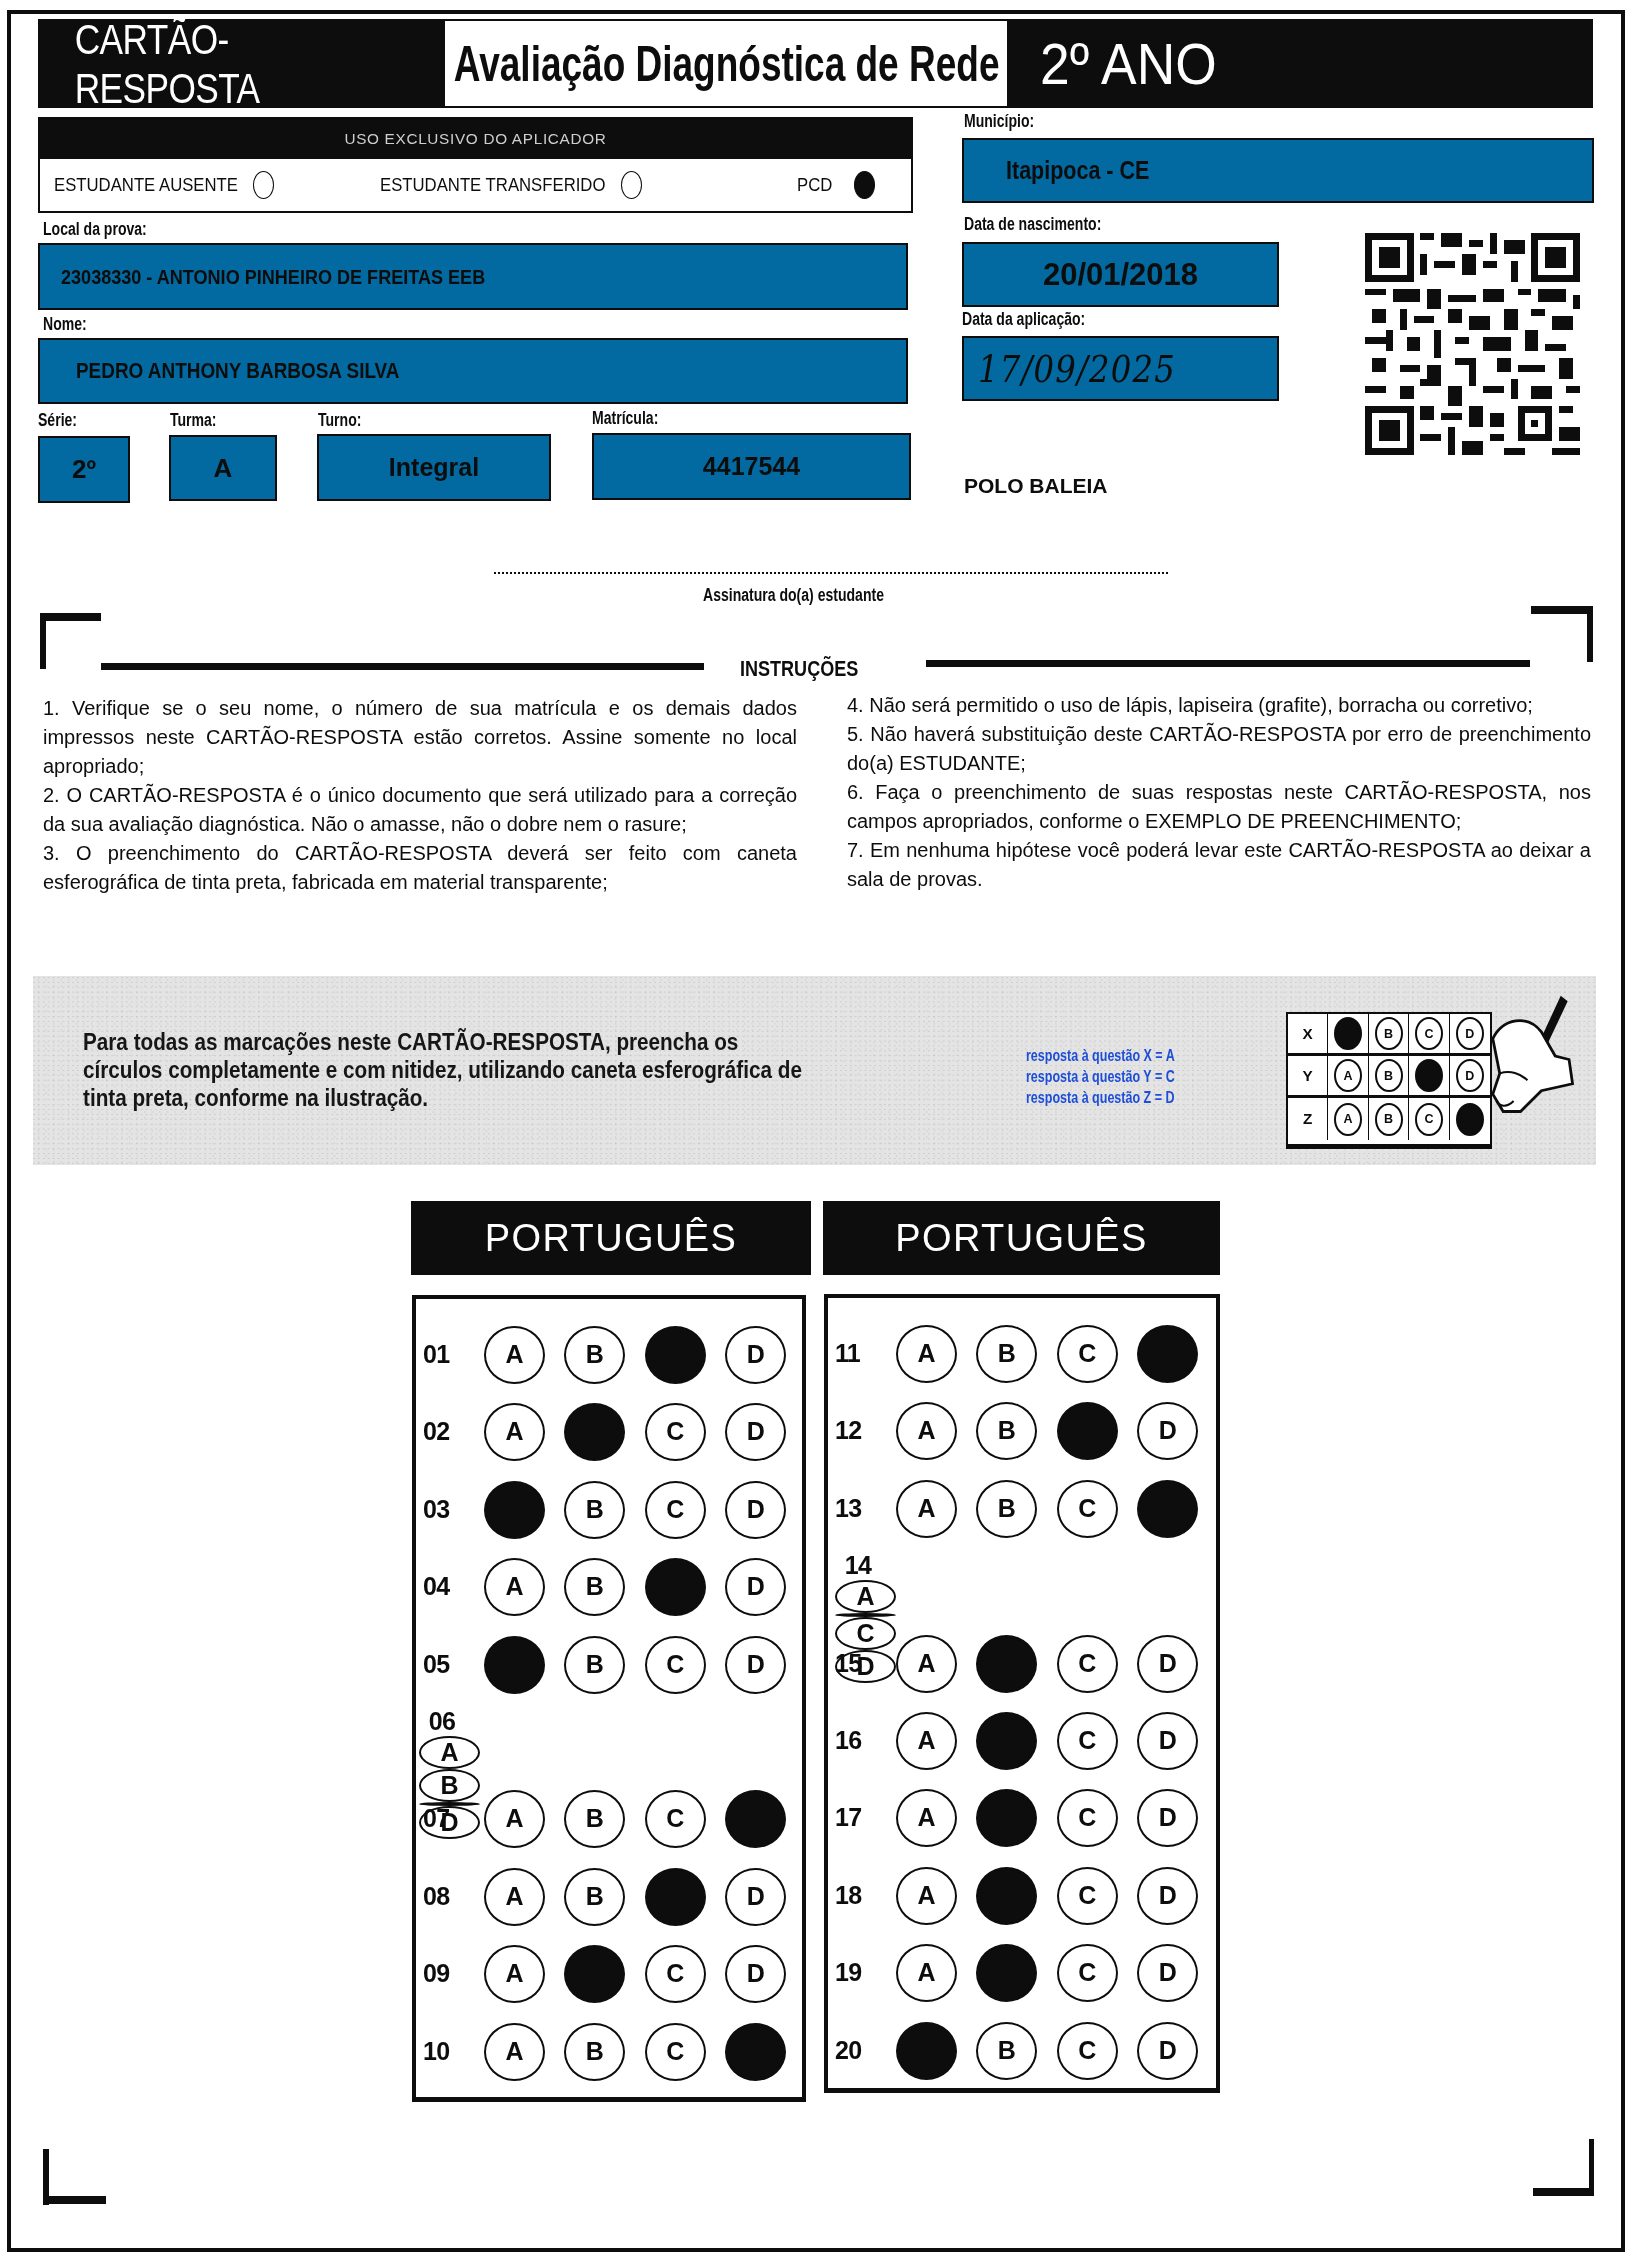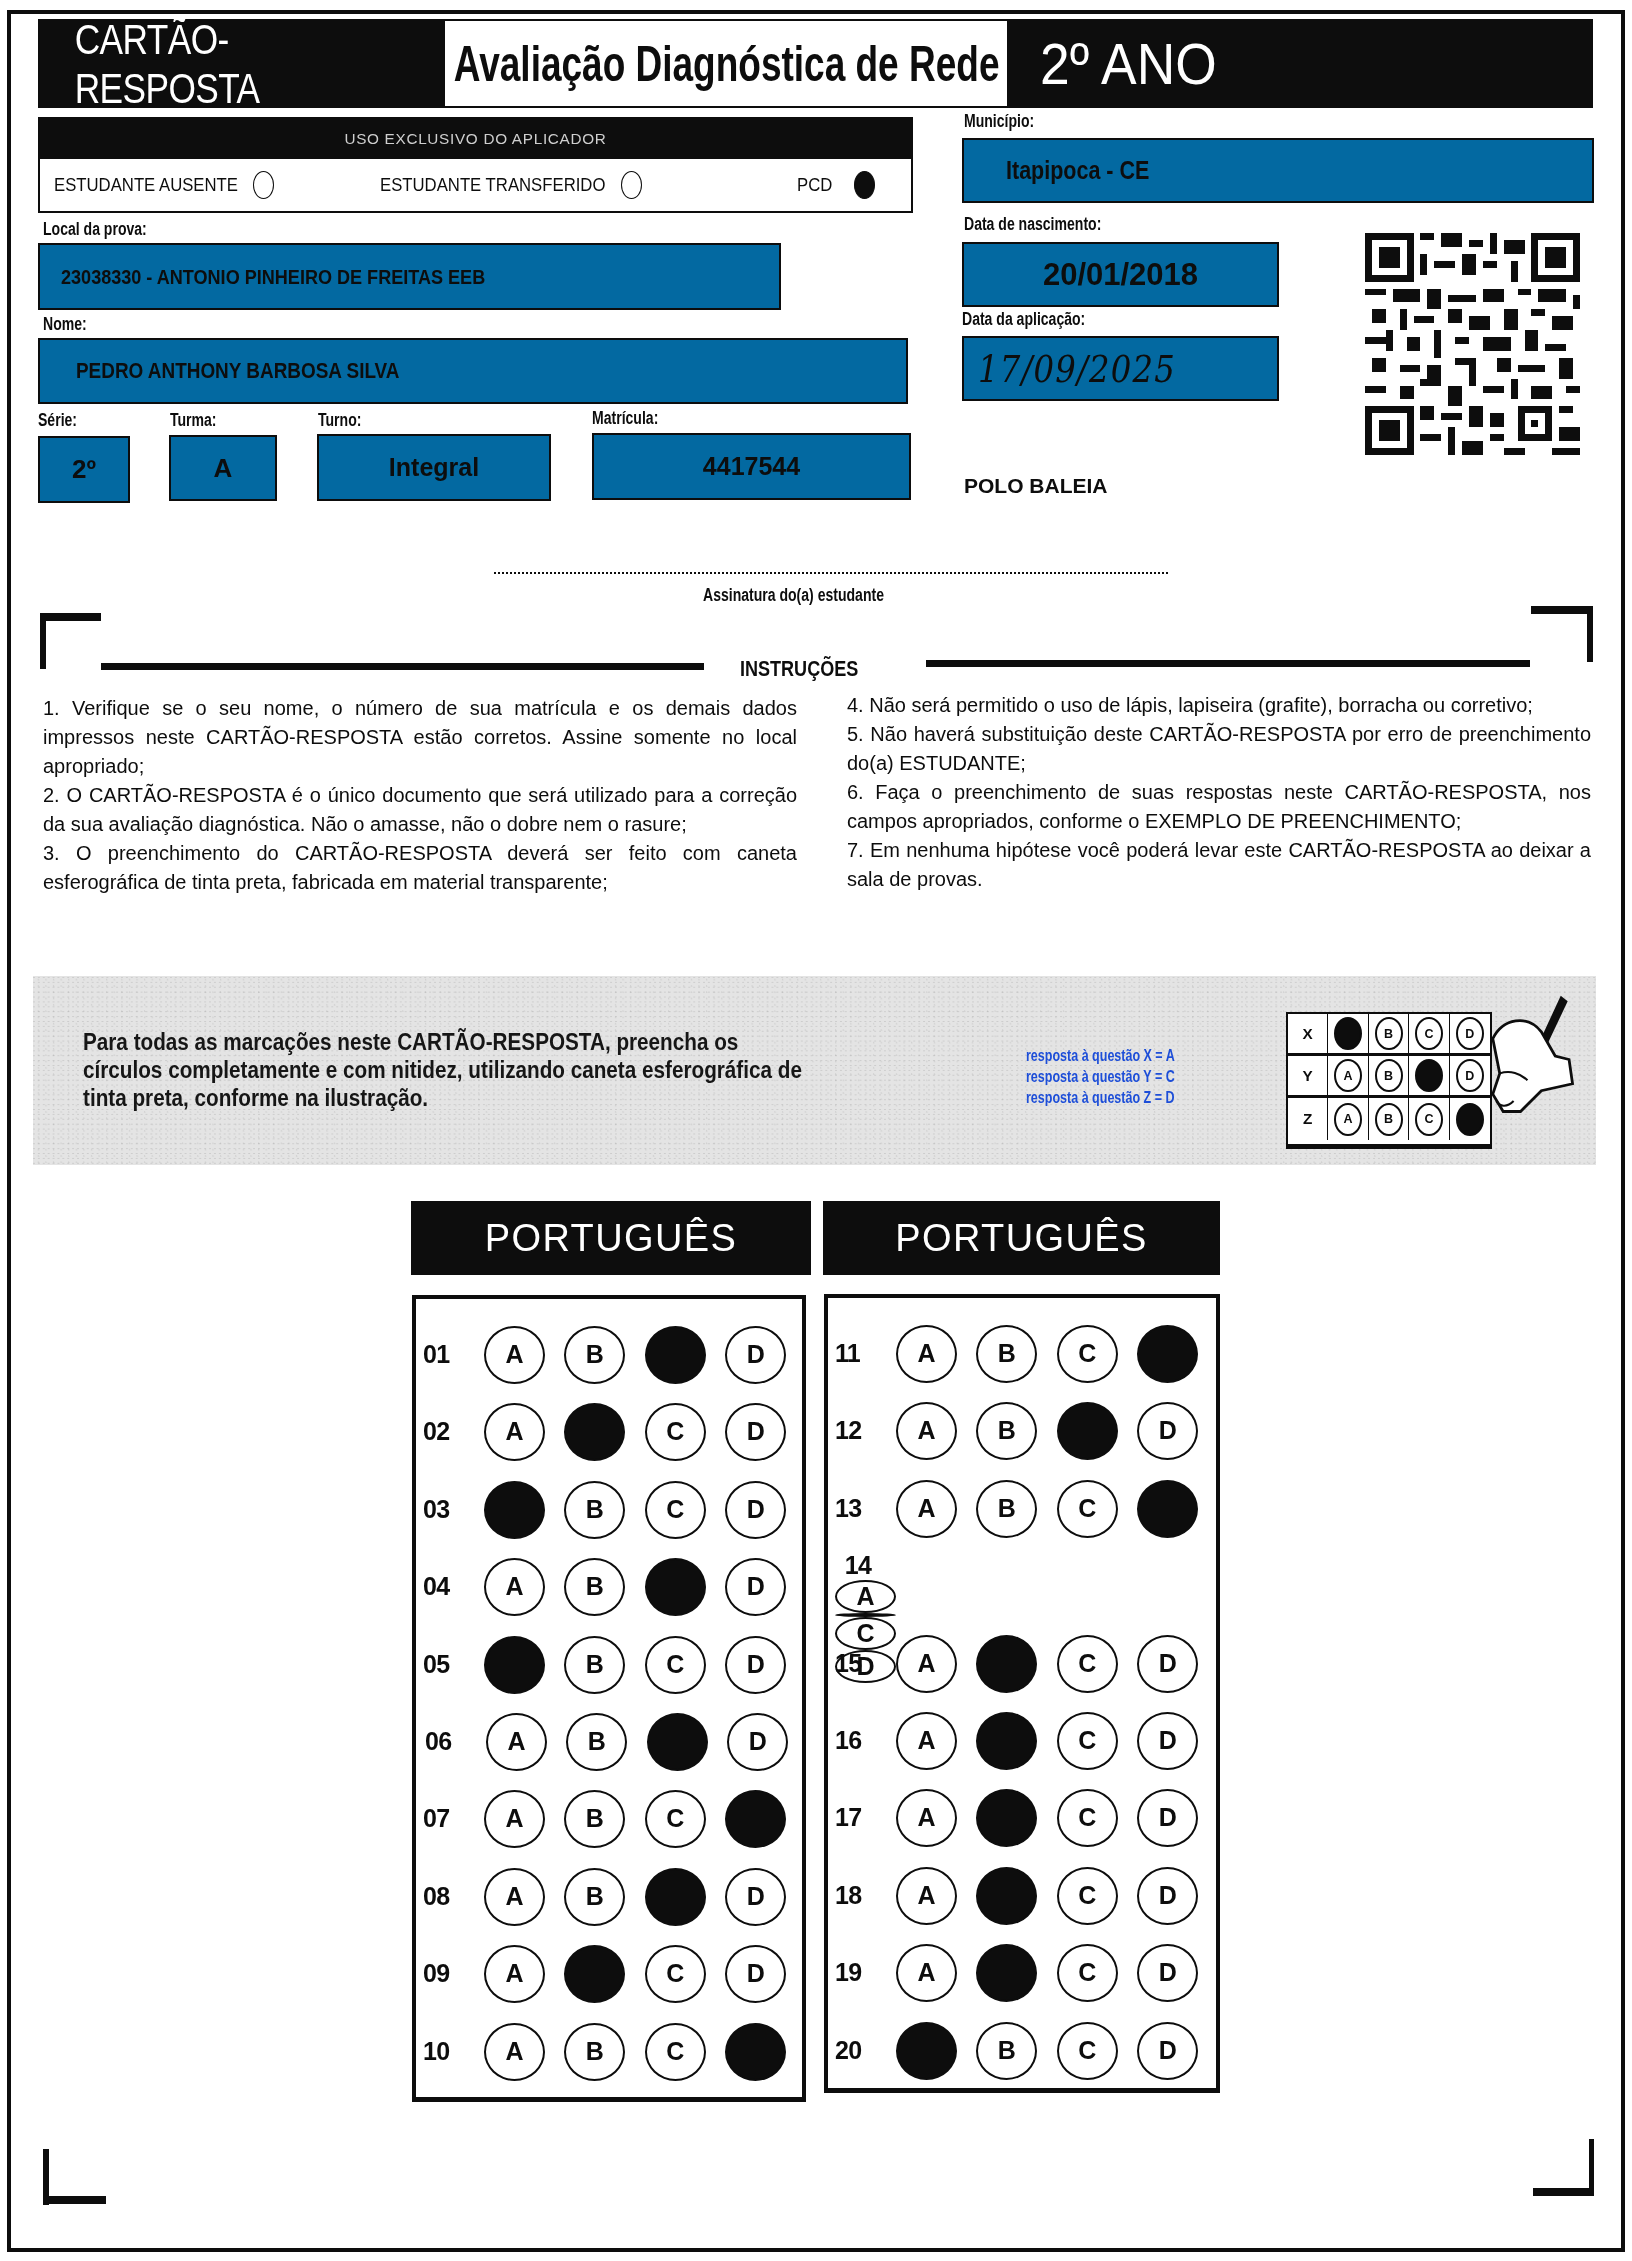--- a/index.html
+++ b/index.html
@@ -206,21 +206,21 @@
       <rect x="12" y="28" width="1" height="4"></rect>
       <rect x="14" y="30" width="3" height="2"></rect>
       <rect x="18" y="29" width="2" height="1"></rect>
       <rect x="20" y="31" width="3" height="1"></rect>
       <rect x="28" y="28" width="3" height="2"></rect>
       <rect x="27" y="31" width="4" height="1"></rect>
   </g>
 </svg>
 
 <div class="abs flabel" style="left:43px;top:219px;"><span>Local da prova:</span></div>
-<div class="abs fbox" style="left:38px;top:243px;width:743px;height:67px;padding-left:21px;font-size:21px;">
+<div class="abs fbox" style="left:38px;top:243px;width:870px;height:67px;padding-left:21px;font-size:21px;">
     <span class="nar">23038330 - ANTONIO PINHEIRO DE FREITAS EEB</span>
   </div>
 
 <div class="abs flabel" style="left:43px;top:314px;"><span>Nome:</span></div>
 <div class="abs fbox" style="left:38px;top:338px;width:870px;height:66px;padding-left:36px;">
     <span class="nar">PEDRO ANTHONY BARBOSA SILVA</span>
   </div>
 
 <div class="abs flabel" style="left:38px;top:410px;"><span>Série:</span></div>
 <div class="abs fbox center" style="left:38px;top:436px;width:92px;height:67px;font-size:26px;">
@@ -364,21 +364,21 @@
         <div class="bub filled"></div>
         <div class="bub">D</div>
       </div>
       <div class="q-row" style="top: 331px; left: 7px;">
         <div class="q-num">05</div>
         <div class="bub filled"></div>
         <div class="bub">B</div>
         <div class="bub">C</div>
         <div class="bub">D</div>
       </div>
-      <div class="q-row" style="top: 408px; left: 9px;">
+      <div class="q-row" style="top: 408px; left: 3px; flex-direction: column;">
         <div class="q-num">06</div>
         <div class="bub">A</div>
         <div class="bub">B</div>
         <div class="bub filled"></div>
         <div class="bub">D</div>
       </div>
       <div class="q-row" style="top: 485px; left: 7px;">
         <div class="q-num">07</div>
         <div class="bub">A</div>
         <div class="bub">B</div>

